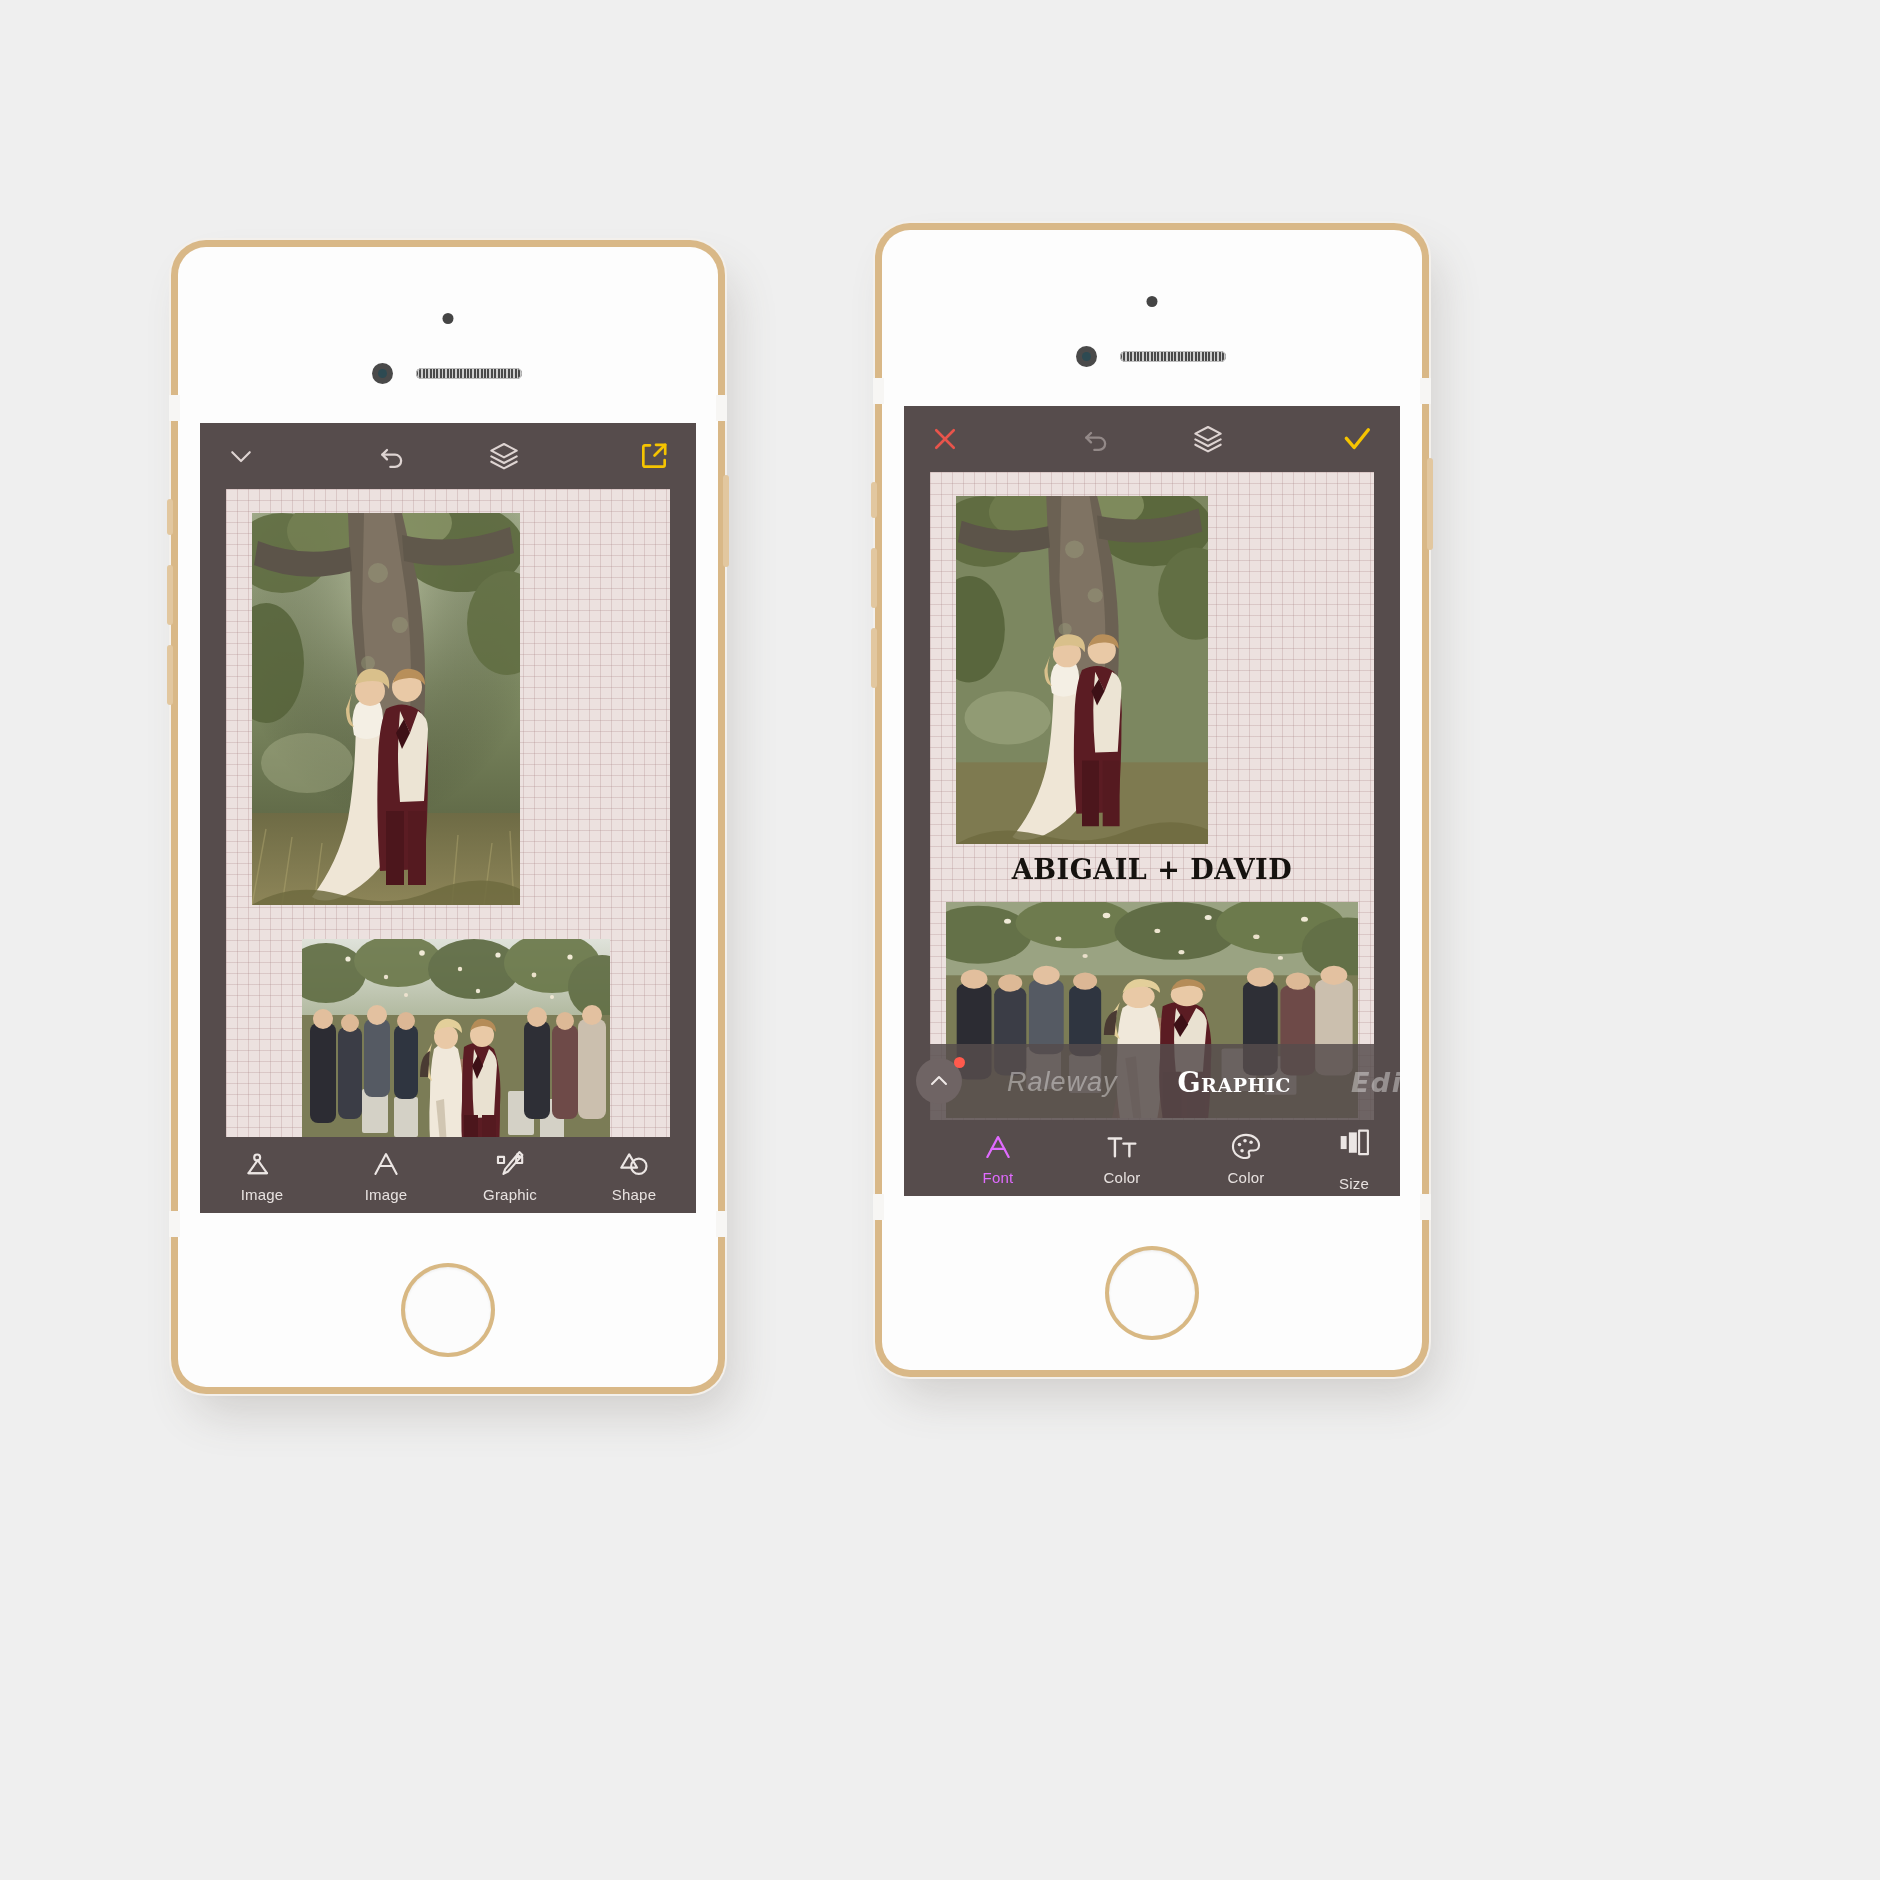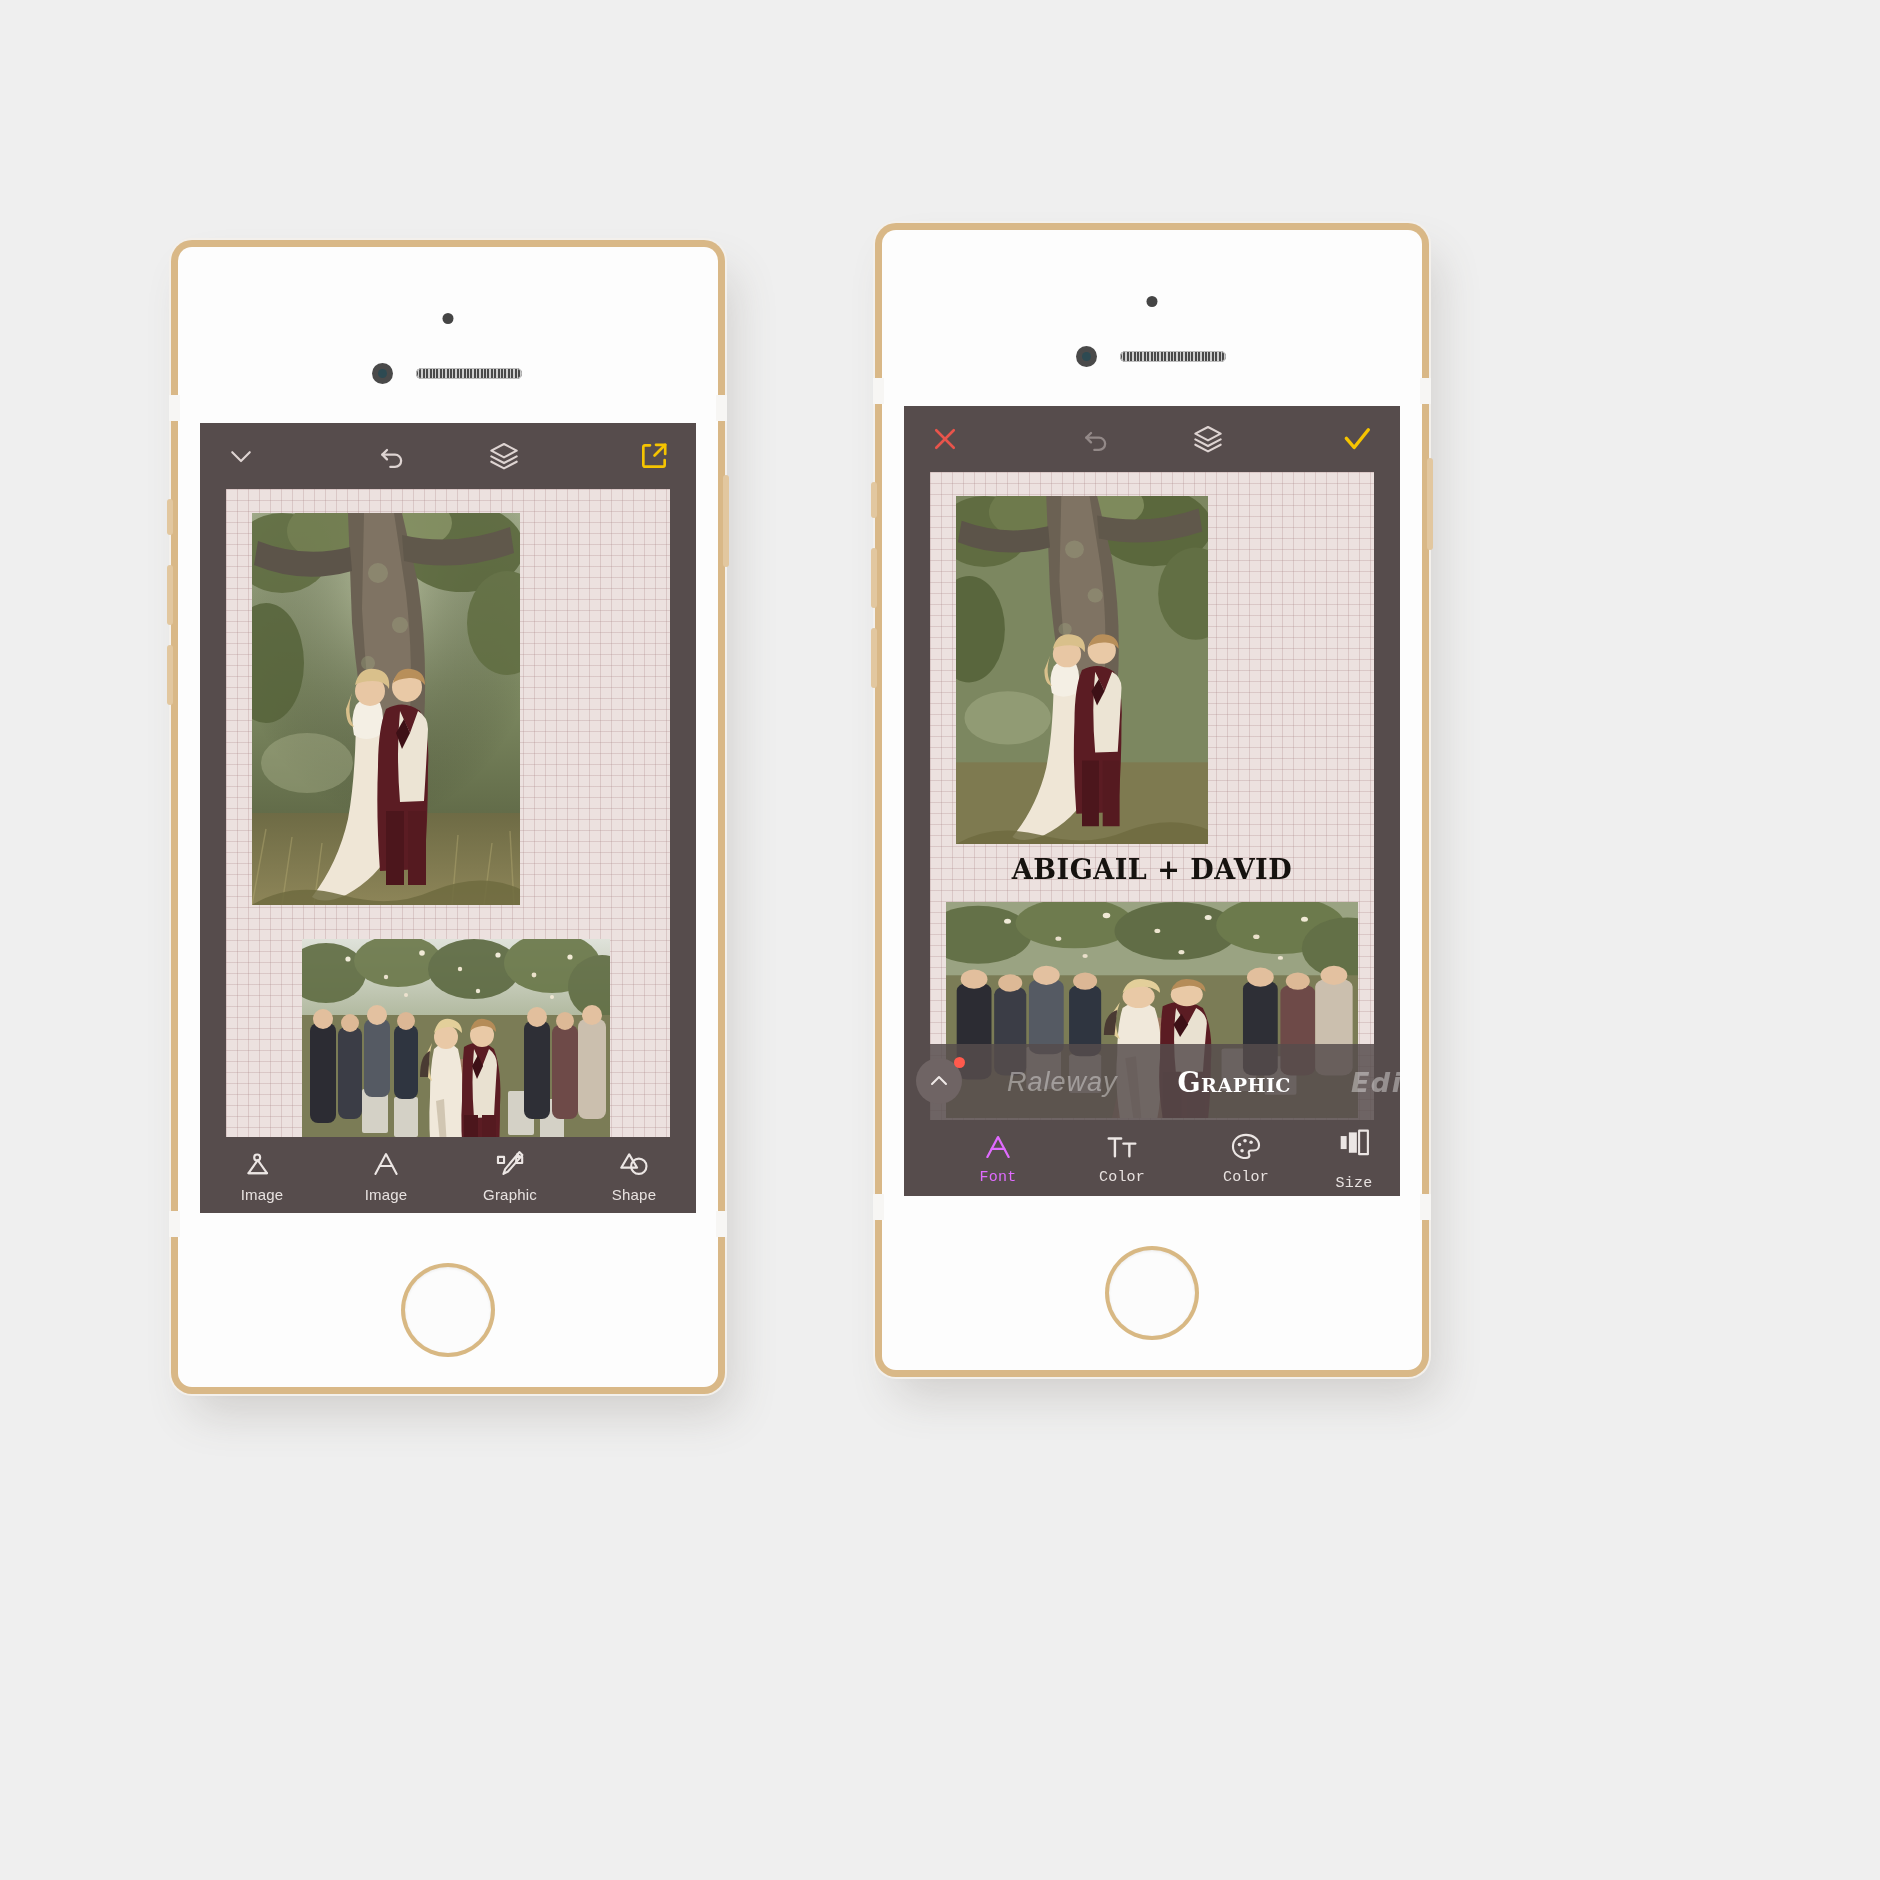--- a/index.html
+++ b/index.html
@@ -11,21 +11,21 @@
     position:relative;
   }
 
   
   .scene{position:absolute;inset:0;background:#efefef;}
 
   
   .phone{
     position:absolute;
     width:540px;height:1140px;
-    border-radius:14px;
+    border-radius:28px;
     background:#fdfdfd;
     box-shadow:
        0 0 0 7px #d9b887,
        0 0 0 9px #f3f0ec,
        14px 26px 46px rgba(90,80,70,.20),
        0 4px 12px rgba(0,0,0,.06);
   }
   .phone.left {left:178px;top:230px;margin-top:17px;}
   .phone.right{left:882px;top:230px;}
 
@@ -121,21 +121,21 @@
 
   
   .tabbar{
     position:absolute;left:0;right:0;bottom:0;height:76px;background:#564c4c;
     display:flex;align-items:center;
   }
   .tab{flex:1;display:flex;flex-direction:column;align-items:center;justify-content:center;gap:5px;}
   .tab .lbl{font-size:15px;color:#e8e2e0;letter-spacing:.2px;}
   .tab.active .lbl{color:#e06bff;}
   .tabbar.right-tabs{justify-content:flex-end;padding-right:0;}
-  .tabbar.right-tabs .tab{flex:0 0 124px;font-family:Liberation Mono, monospace;}
+  .tabbar.right-tabs .tab{flex:0 0 124px;}
   .tabbar.right-tabs .spacer{flex:1;}
 </style>
 </head>
 <body>
 
 <div class="scene">
 
   <div class="phone left">
     <div class="seam tl"></div>
     <div class="seam tr"></div>

